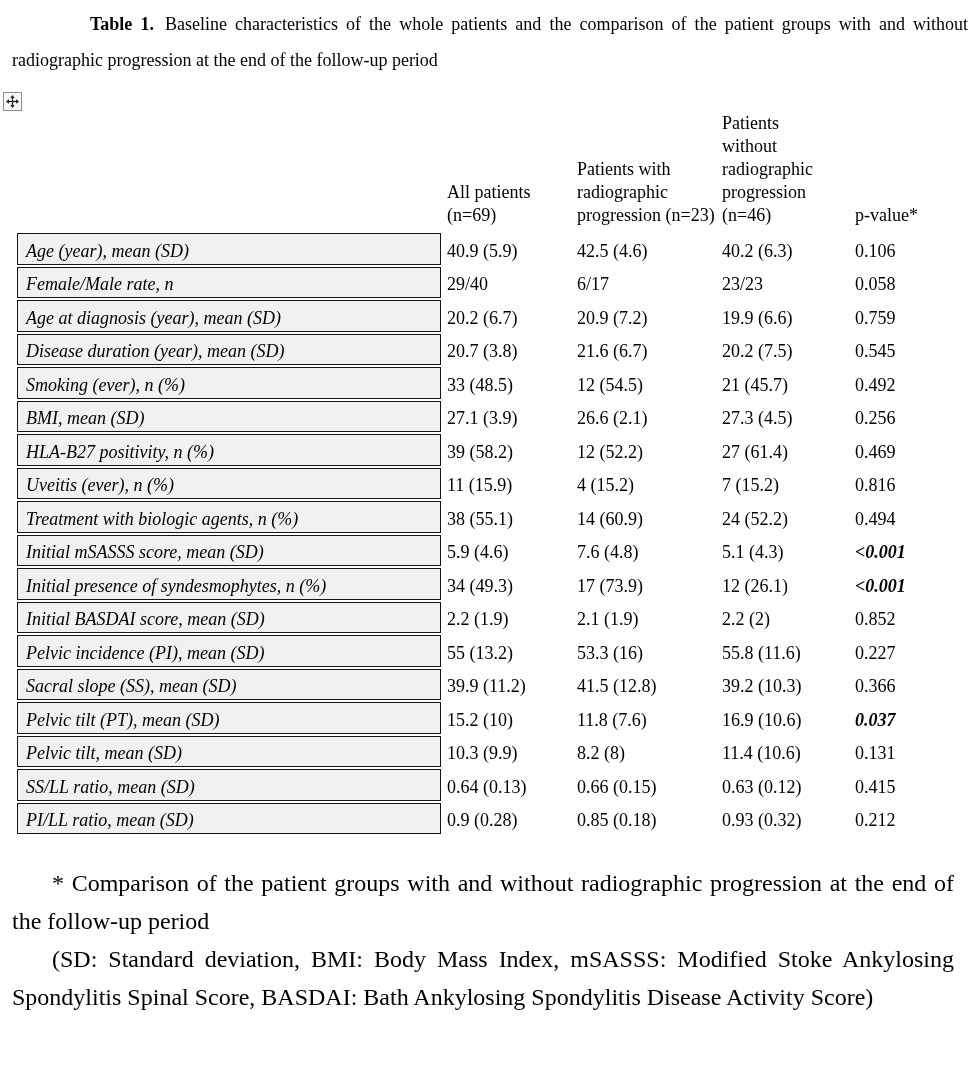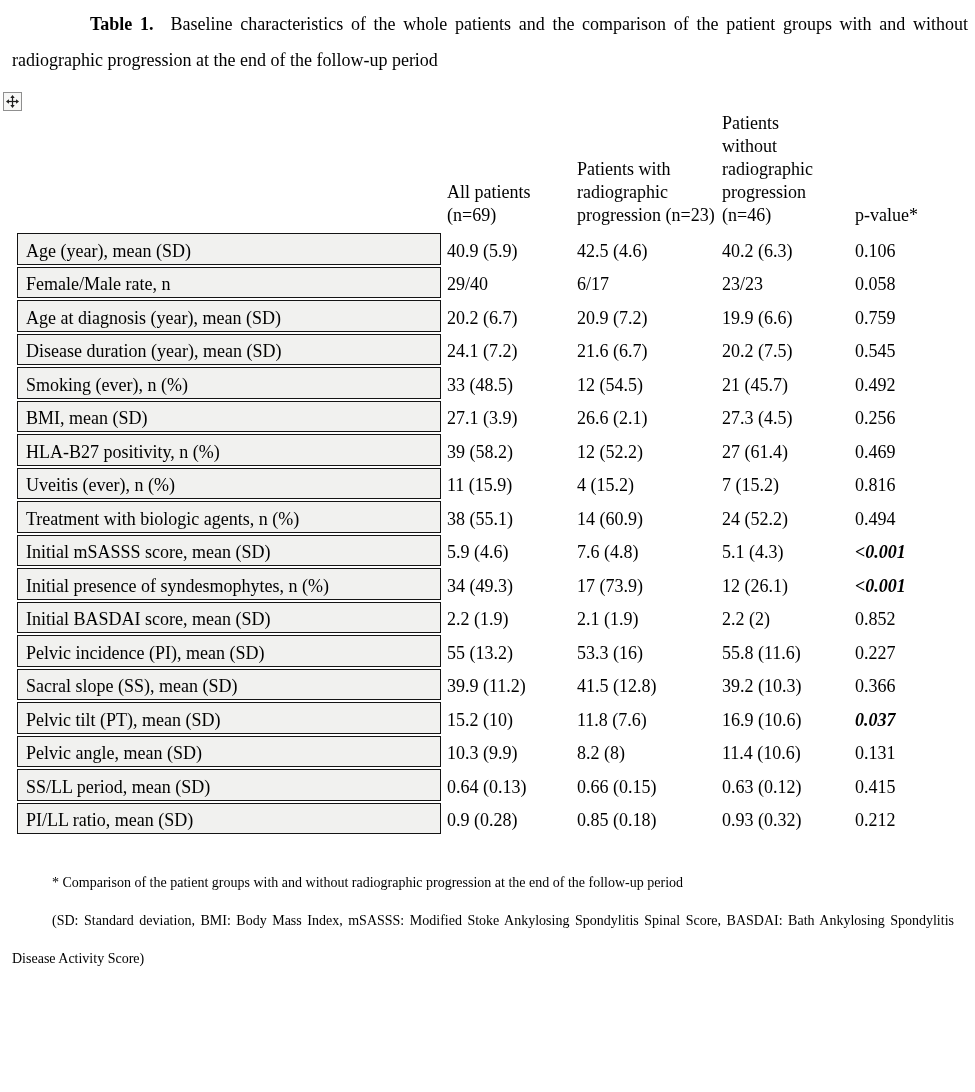--- a/index.html
+++ b/index.html
@@ -8,21 +8,21 @@
     font-family: "Liberation Serif", serif; color: #000;
   }
   .page { position: relative; width: 975px; height: 1092px; }
 
   
   .caption {
     margin: 6px 7px 0 12px;
     font-size: 18px; line-height: 36px;
     text-align: justify; text-indent: 78px;
   }
-  .caption b { margin-right: 17px; }
+  .caption b { margin-right: 11px; }
 
   
   .handle {
     position: absolute; left: 3px; top: 86px;
     width: 17px; height: 17px;
     border: 1px solid #8f8f8f; background: #f7f7f6;
     display: flex; align-items: center; justify-content: center;
     box-sizing: content-box; cursor: move;
   }
   .handle svg { display: block; }
@@ -40,28 +40,29 @@
   }
   th.col-without { padding-right: 18px; }
   td {
     font-size: 18px; height: 27.5px; vertical-align: bottom;
     overflow: hidden; white-space: nowrap;
   }
   td.stub {
     background: #f1f1ef;
     border: 1.5px solid #141414;
     padding: 0 4px 2px 8px;
+    font-style: italic;
   }
   td.val { padding: 0 4px 3px 6px; }
   td.val.sig { font-weight: bold; font-style: italic; margin-top: 32px; }
 
   
   .footnotes {
     margin: 28px 21px 0 12px;
-    font-size: 14px; line-height: 38px; text-align: justify;
+    font-size: 24px; line-height: 38px; text-align: justify;
   }
   .footnotes p { margin: 0; text-indent: 40px; }
 </style>
 </head>
 <body>
 
 <div class="page">
 
   <p class="caption"><b>Table 1.</b><span>Baseline characteristics of the whole patients and the comparison of the patient groups with and without radiographic progression at the end of the follow-up period</span></p>
 
@@ -114,21 +115,21 @@
     </tr>
         <tr>
       <td class="stub">Age at diagnosis (year), mean (SD)</td>
       <td class="val">20.2 (6.7)</td>
       <td class="val">20.9 (7.2)</td>
       <td class="val">19.9 (6.6)</td>
       <td class="val">0.759</td>
     </tr>
         <tr>
       <td class="stub">Disease duration (year), mean (SD)</td>
-      <td class="val">24.1 (7.2)</td>
+      <td class="val">20.7 (3.8)</td>
       <td class="val">21.6 (6.7)</td>
       <td class="val">20.2 (7.5)</td>
       <td class="val">0.545</td>
     </tr>
         <tr>
       <td class="stub">Smoking (ever), n (%)</td>
       <td class="val">33 (48.5)</td>
       <td class="val">12 (54.5)</td>
       <td class="val">21 (45.7)</td>
       <td class="val">0.492</td>
@@ -197,28 +198,28 @@
       <td class="val">0.366</td>
     </tr>
         <tr>
       <td class="stub">Pelvic tilt (PT), mean (SD)</td>
       <td class="val">15.2 (10)</td>
       <td class="val">11.8 (7.6)</td>
       <td class="val">16.9 (10.6)</td>
       <td class="val sig">0.037</td>
     </tr>
         <tr>
-      <td class="stub">Pelvic angle, mean (SD)</td>
+      <td class="stub">Pelvic tilt, mean (SD)</td>
       <td class="val">10.3 (9.9)</td>
       <td class="val">8.2 (8)</td>
       <td class="val">11.4 (10.6)</td>
       <td class="val">0.131</td>
     </tr>
         <tr>
-      <td class="stub">SS/LL period, mean (SD)</td>
+      <td class="stub">SS/LL ratio, mean (SD)</td>
       <td class="val">0.64 (0.13)</td>
       <td class="val">0.66 (0.15)</td>
       <td class="val">0.63 (0.12)</td>
       <td class="val">0.415</td>
     </tr>
         <tr>
       <td class="stub">PI/LL ratio, mean (SD)</td>
       <td class="val">0.9 (0.28)</td>
       <td class="val">0.85 (0.18)</td>
       <td class="val">0.93 (0.32)</td>

